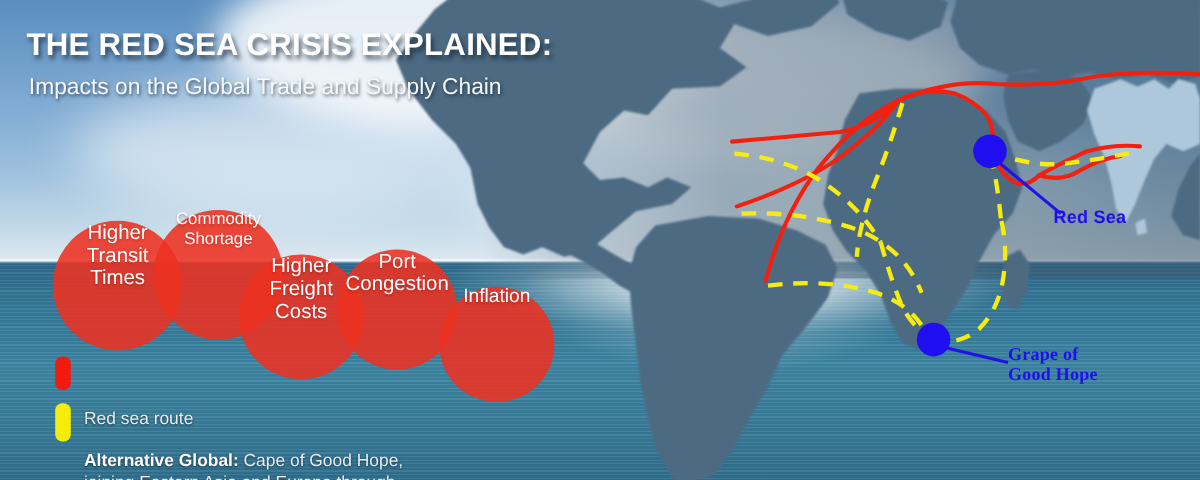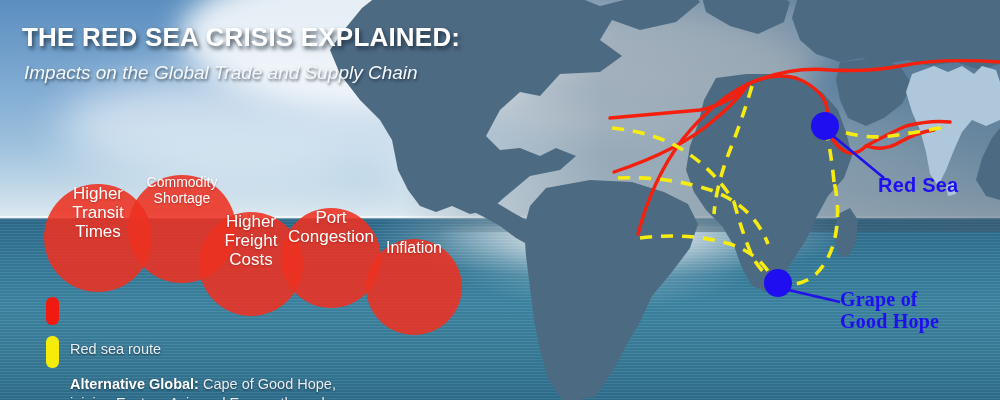--- a/index.html
+++ b/index.html
@@ -48,21 +48,21 @@
   #mapsvg{position:absolute;left:0;top:0;width:1000px;height:400px;}
   
   .title{
     position:absolute;left:22px;top:22px;
     font-size:26px;font-weight:bold;color:#ffffff;letter-spacing:.2px;
     text-shadow:2px 3px 4px rgba(20,35,50,.75);
     white-space:nowrap;
   }
   .subtitle{
     position:absolute;left:24px;top:62px;
-    font-size:19px;font-style:italic;color:#f4f8fb;
+    font-size:19px;color:#f4f8fb;
     text-shadow:1px 2px 3px rgba(20,35,50,.7);
     white-space:nowrap;
   }
   
   .bubble{
     position:absolute;border-radius:50%;
     background:rgba(237,49,33,.88);
     color:#fff;font-weight:normal;text-align:center;
     display:flex;align-items:flex-start;justify-content:center;
     line-height:1.12;
@@ -72,21 +72,21 @@
   .legend-row{position:absolute;display:flex;align-items:flex-start;}
   .swatch{width:13px;border-radius:6px;flex:0 0 auto;}
   .legend-text{
     margin-left:11px;color:#e9eef2;font-size:14.5px;line-height:1.30;
     text-shadow:0 1px 2px rgba(10,30,45,.75);
     margin-top:39px;
   }
   .legend-text b{color:#ffffff;font-weight:bold;}
   
   .maplabel{
-    position:absolute;color:#2112e8;font-size:20px;font-weight:bold;
+    position:absolute;color:#2112e8;font-size:15px;font-weight:bold;
     line-height:1.12;white-space:pre-line;letter-spacing:.2px;
   }
 </style>
 </head>
 <body>
 
 <div id="stage">
 
   <div class="bg-sky"></div>
   <div class="cloud" style="left:180px;top:-40px;width:420px;height:150px;"></div>

